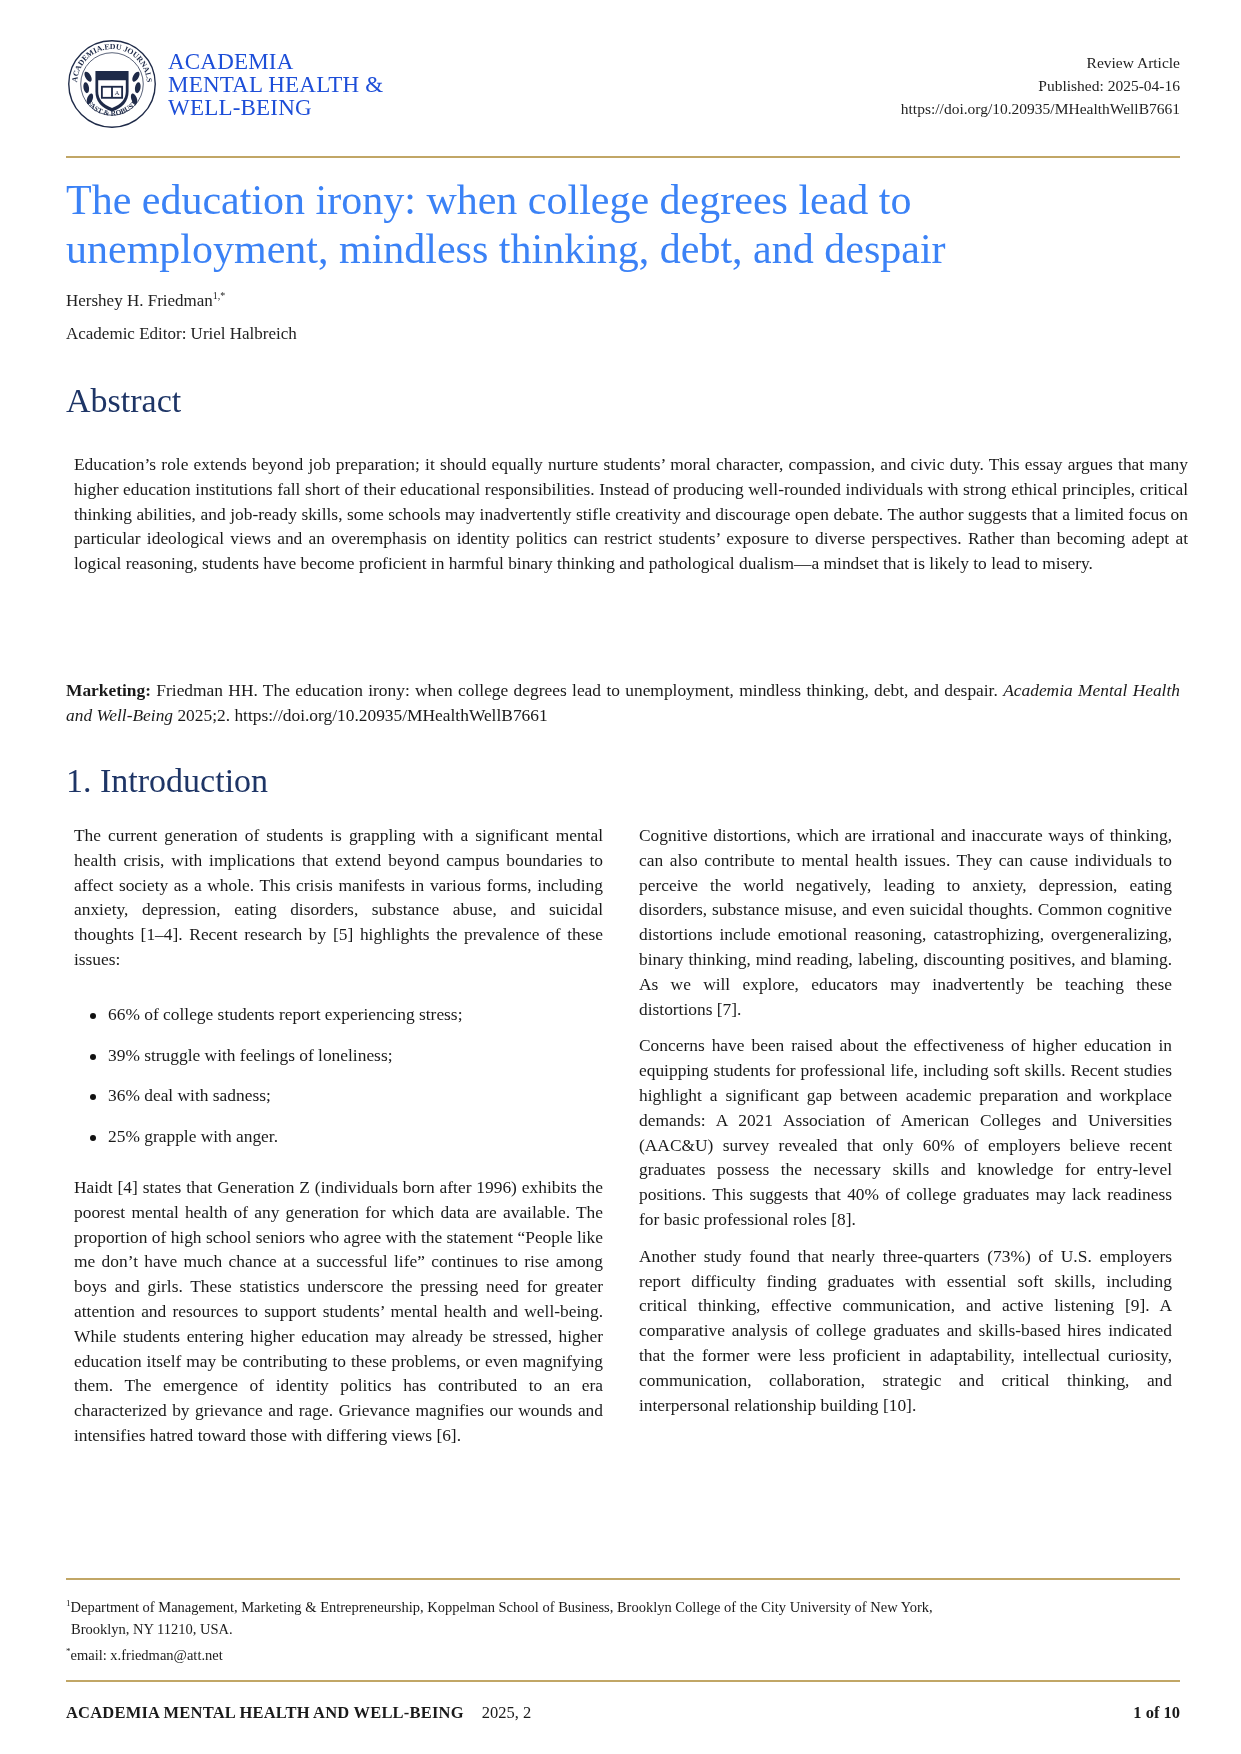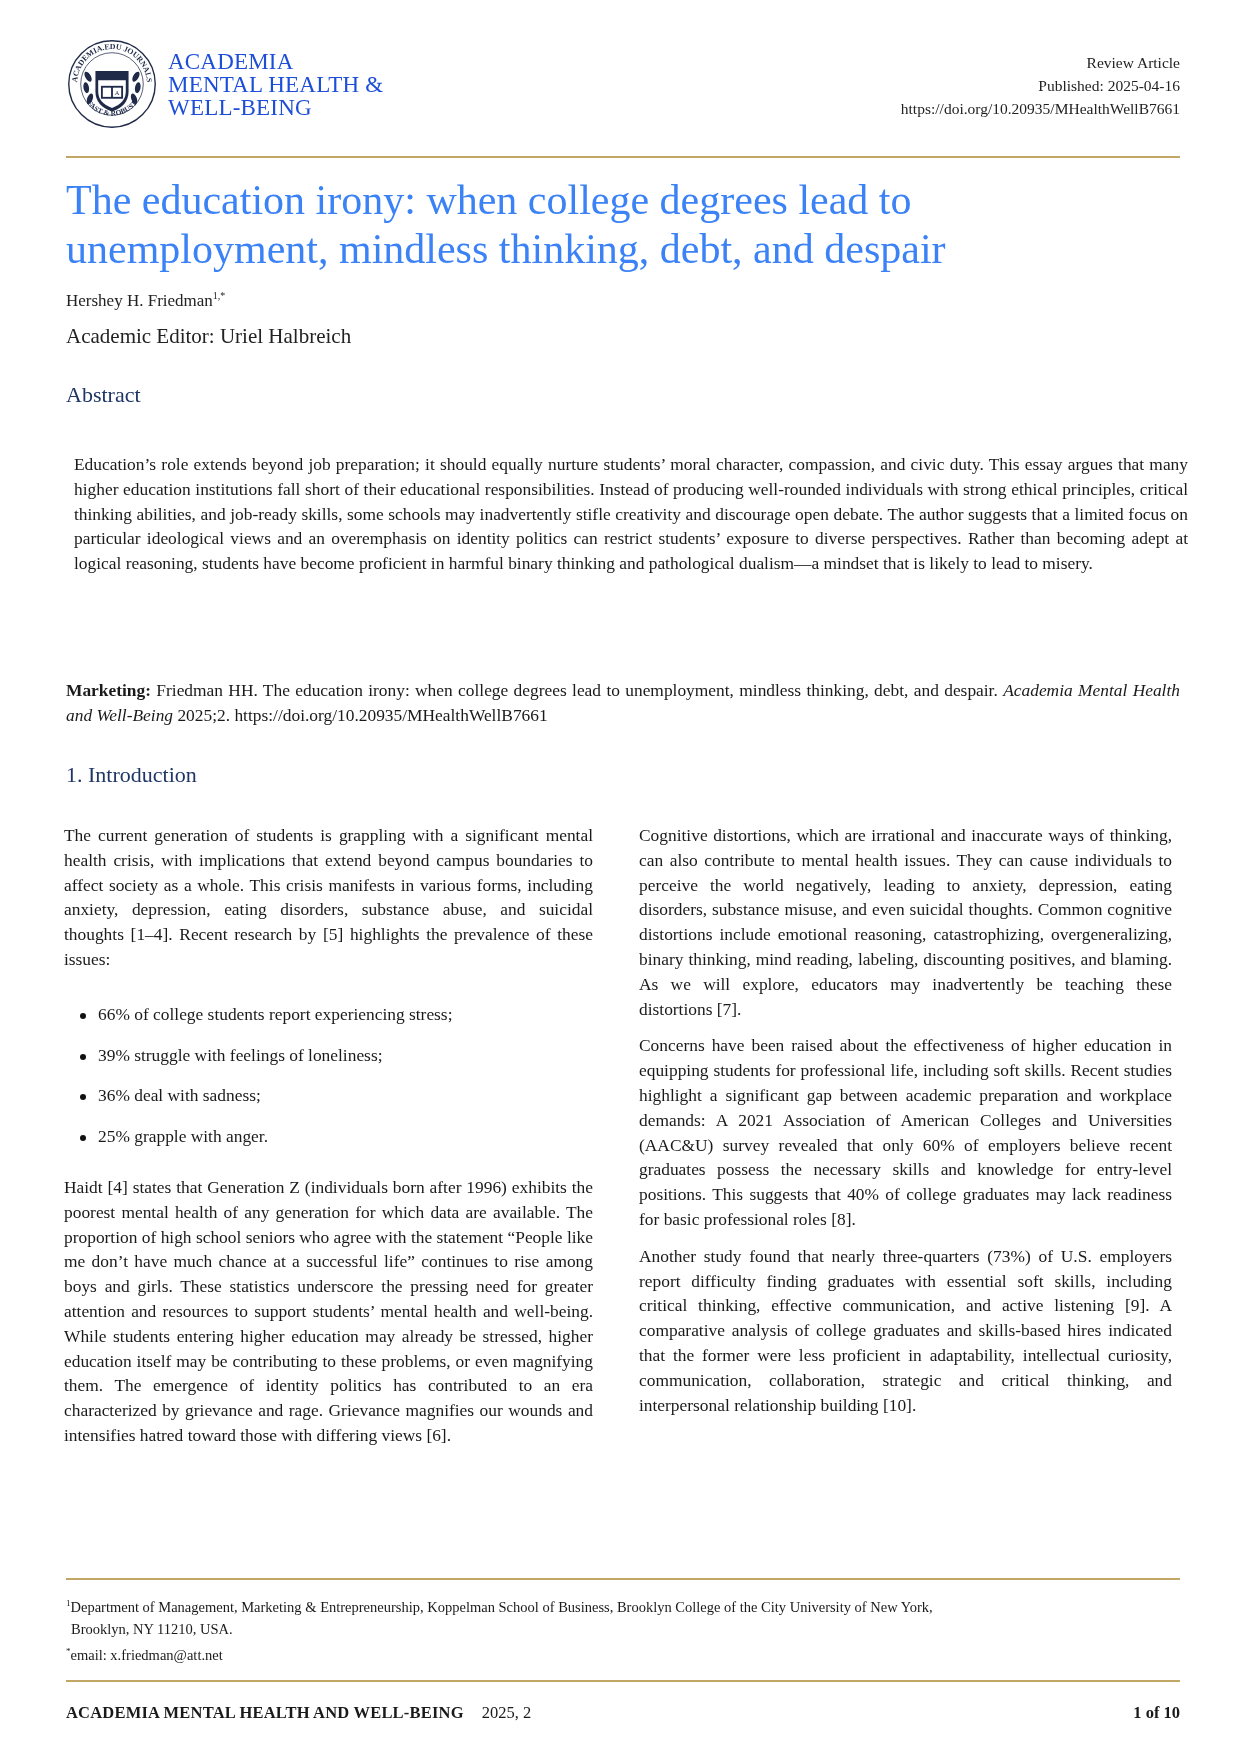--- a/index.html
+++ b/index.html
@@ -31,44 +31,44 @@
 
     .title {
       position: absolute; left: 66px; top: 176px; width: 1114px;
       font-family: "Liberation Serif", "DejaVu Serif", serif;
       font-size: 42px; line-height: 49px; color: #3b82f6; font-weight: normal; margin: 0;
     }
     .author { position: absolute; left: 66px; top: 290px;
       font-family: "Liberation Serif", serif; font-size: 17px; color: #222; }
     .author sup { font-size: 10px; }
     .editor { position: absolute; left: 66px; top: 324px;
-      font-family: "Liberation Serif", serif; font-size: 21px; color: #222; }
+      font-family: "Liberation Serif", serif; font-size: 17px; color: #222; }
 
     .section-heading {
       position: absolute; left: 66px;
       font-family: "Liberation Serif", "DejaVu Serif", serif;
-      font-size: 22px; color: #1e3566; font-weight: normal; margin: 0;
+      font-size: 34px; color: #1e3566; font-weight: normal; margin: 0;
     }
     .abstract-heading { top: 382px; }
     .intro-heading { top: 762px; }
 
     .body-text {
       font-family: "Liberation Serif", "DejaVu Serif", serif;
       font-size: 17.4px; line-height: 24.8px; color: #1a1a1a; text-align: justify; margin: 8px;
     }
     .abstract { position: absolute; left: 66px; top: 444px; width: 1114px; }
 
     .keywords { position: absolute; left: 66px; top: 617px; width: 1114px;
       font-family: "Liberation Serif", serif; font-size: 17.4px; }
     .keywords b, .citation b { font-weight: bold; }
     .keywords i { font-style: italic; }
     .citation { position: absolute; left: 66px; top: 678px; width: 1114px;
       font-family: "Liberation Serif", serif; font-size: 17.4px; line-height: 24.8px; text-align: justify; }
 
-    .col-left { position: absolute; left: 56px; top: 815px; width: 545px; }
+    .col-left { position: absolute; left: 66px; top: 815px; width: 545px; }
     .col-right { position: absolute; left: 631px; top: 815px; width: 549px; }
     .col-left .body-text, .col-right .body-text { margin-bottom: 12px; }
 
     .bullets { list-style: none; margin: 30px 0 26px 0; padding: 0; }
     .bullets li { position: relative; padding-left: 42px; margin-bottom: 16px;
       font-family: "Liberation Serif", serif; font-size: 17.4px; line-height: 24.8px; }
     .bullets li .dot { position: absolute; left: 24px; top: 11px; width: 6px; height: 6px;
       background: #111; border-radius: 50%; }
 
     .affil { position: absolute; left: 66px; top: 1592px; width: 1114px;

